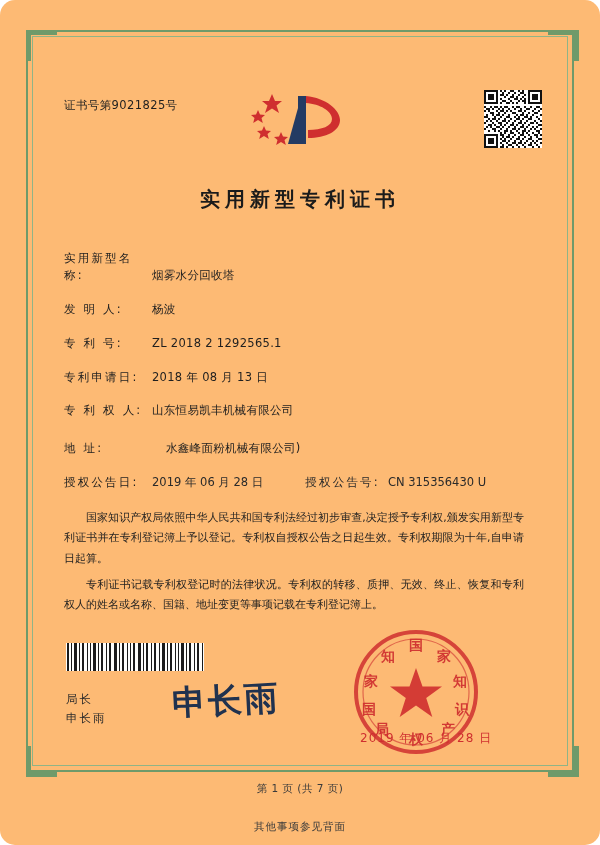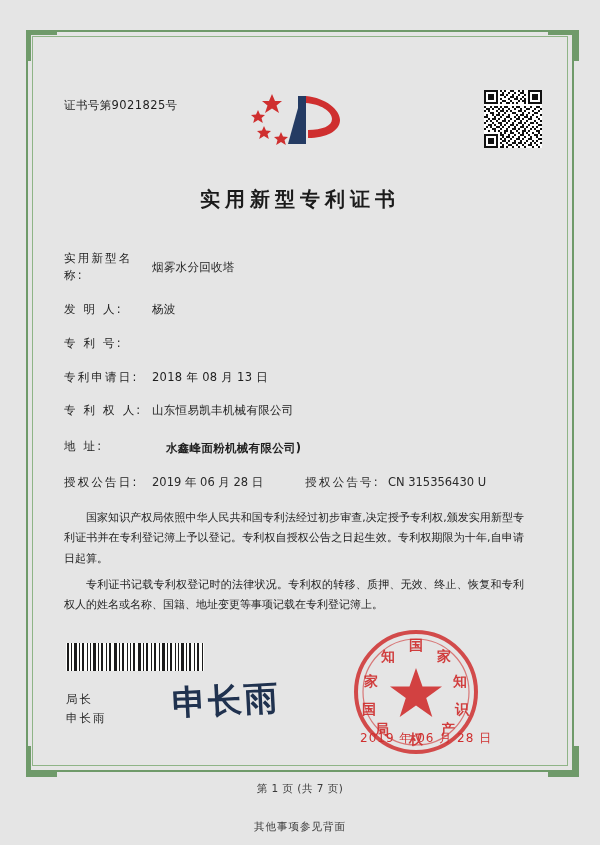--- a/index.html
+++ b/index.html
@@ -11,21 +11,22 @@
     height: 845px;
     background: #ffffff;
     font-family: "DejaVu Sans", "Liberation Sans", sans-serif;
     color: #2a2a2a;
     overflow: hidden;
   }
   .page {
     position: relative;
     width: 600px;
     height: 845px;
-    background: #e5e5e5;
+    background: #fdba74;
+    border-radius: 15px;
   }
   
   .border-outer {
     position: absolute;
     left: 26px;
     top: 30px;
     width: 548px;
     height: 742px;
     border: 2px solid #6f9a6a;
     box-sizing: border-box;
@@ -89,39 +90,38 @@
   .fields {
     position: absolute;
     left: 64px;
     top: 250px;
     width: 470px;
     font-size: 11.5px;
     line-height: 1.5;
   }
   .frow {
     display: flex;
-    align-items: center;
+    align-items: flex-end;
     margin-bottom: 16.5px;
   }
   .flabel {
     width: 88px;
     flex: 0 0 88px;
     letter-spacing: 2.2px;
     color: #1f1f1f;
   }
   .fvalue {
     flex: 1 1 auto;
     color: #1f1f1f;
     letter-spacing: .3px;
   }
   .fvalue .l2 {
     display: block;
     margin-top: 4px;
     margin-left: 14px;
-    font-weight: bold;
   }
   .frow.dual .pair2 {
     display: flex;
     margin-left: 42px;
   }
   .frow.dual .pair2 .flabel2 {
     letter-spacing: 2.2px;
     margin-right: 8px;
   }
 
@@ -478,20 +478,21 @@
       <div class="fvalue">烟雾水分回收塔</div>
     </div>
 
     <div class="frow">
       <div class="flabel">发 明 人:</div>
       <div class="fvalue">杨波</div>
     </div>
 
     <div class="frow">
       <div class="flabel">专 利 号:</div>
+      <div class="fvalue">ZL 2018 2 1292565.1</div>
     </div>
 
     <div class="frow">
       <div class="flabel">专利申请日:</div>
       <div class="fvalue">2018 年 08 月 13 日</div>
     </div>
 
     <div class="frow">
       <div class="flabel">专 利 权 人:</div>
       <div class="fvalue">山东恒易凯丰机械有限公司</div>

